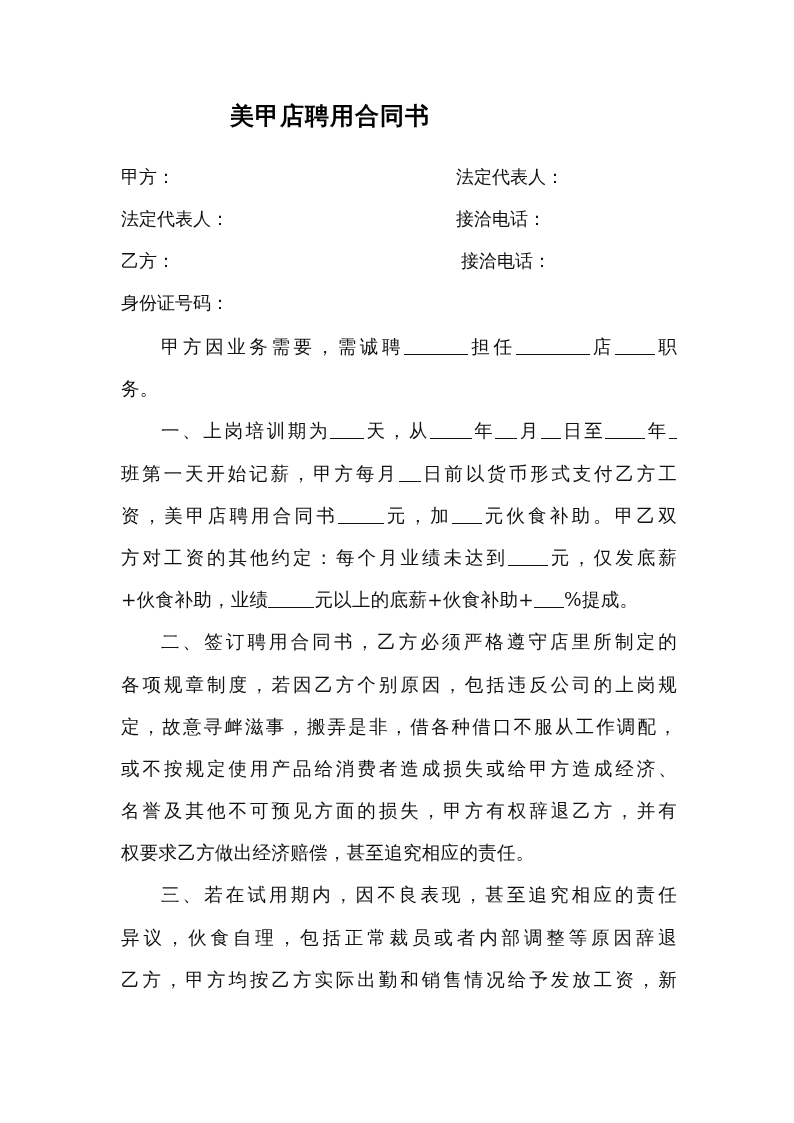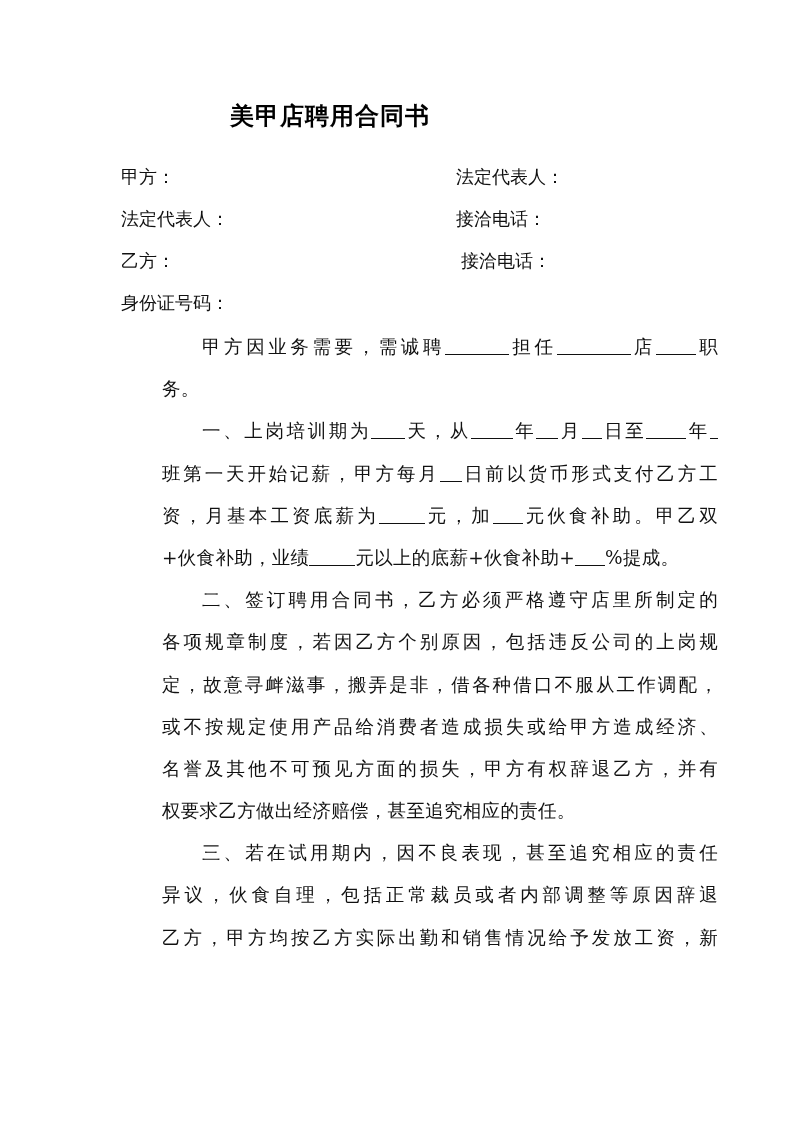--- a/index.html
+++ b/index.html
@@ -48,21 +48,20 @@
       white-space: nowrap;
     }
     .body-text {
       position: absolute;
       left: 121px;
       width: 556px;
       top: 326px;
       font-size: 18.5px;
       line-height: 42.2px;
       letter-spacing: 0.3px;
-      margin-left: 41px;
     }
     .line {
       display: block;
       white-space: nowrap;
       height: 42.2px;
       text-align: justify;
       text-align-last: justify;
     }
     .line.last {
       text-align-last: left;
@@ -100,21 +99,24 @@
     </div>
     <div class="line last">务。</div>
 
     <div class="line indent">
       <span>一、上岗培训期为</span><span class="blank" style="width:34px;"></span><span>天，从</span><span class="blank" style="width:42px;"></span><span>年</span><span class="blank" style="width:22px;"></span><span>月</span><span class="blank" style="width:20px;"></span><span>日至</span><span class="blank" style="width:40px;"></span><span>年</span><span class="blank" style="width:8px;"></span>
     </div>
     <div class="line">
       <span>班第一天开始记薪，甲方每月</span><span class="blank" style="width:22px;"></span><span>日前以货币形式支付乙方工</span>
     </div>
     <div class="line">
-      <span>资，月基本工资底薪为</span><span class="blank" style="width:46px;"></span><span>元，加</span><span class="blank" style="width:30px;"></span><span>元伙食补助。甲乙双</span>
+      <span>资，美甲店聘用合同书</span><span class="blank" style="width:46px;"></span><span>元，加</span><span class="blank" style="width:30px;"></span><span>元伙食补助。甲乙双</span>
+    </div>
+    <div class="line">
+      <span>方对工资的其他约定：每个月业绩未达到</span><span class="blank" style="width:40px;"></span><span>元，仅发底薪</span>
     </div>
     <div class="line last">
       <span>+伙食补助，业绩</span><span class="blank" style="width:46px;"></span><span>元以上的底薪+伙食补助+</span><span class="blank" style="width:30px;"></span><span>%提成。</span>
     </div>
 
     <div class="line indent">二、签订聘用合同书，乙方必须严格遵守店里所制定的</div>
     <div class="line">各项规章制度，若因乙方个别原因，包括违反公司的上岗规</div>
     <div class="line">定，故意寻衅滋事，搬弄是非，借各种借口不服从工作调配，</div>
     <div class="line">或不按规定使用产品给消费者造成损失或给甲方造成经济、</div>
     <div class="line">名誉及其他不可预见方面的损失，甲方有权辞退乙方，并有</div>

